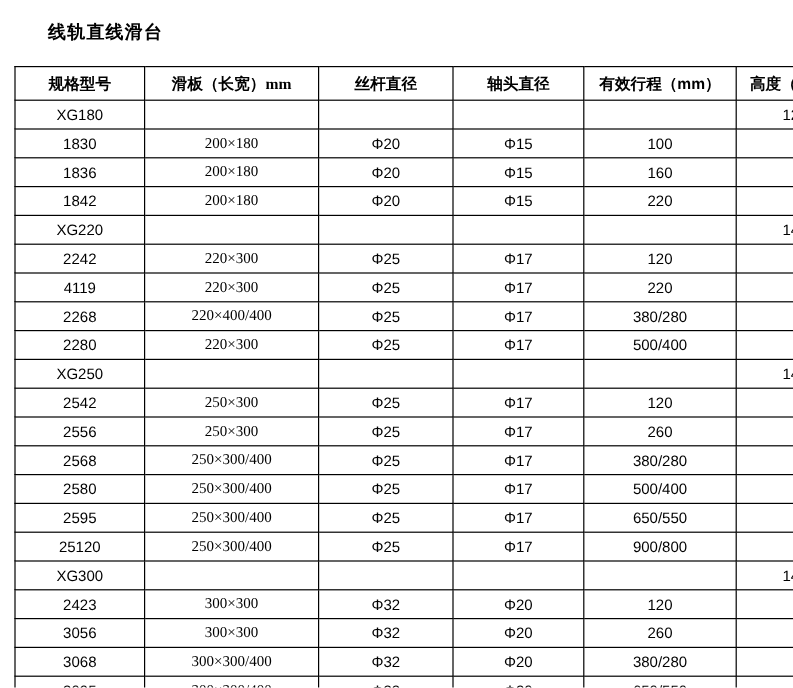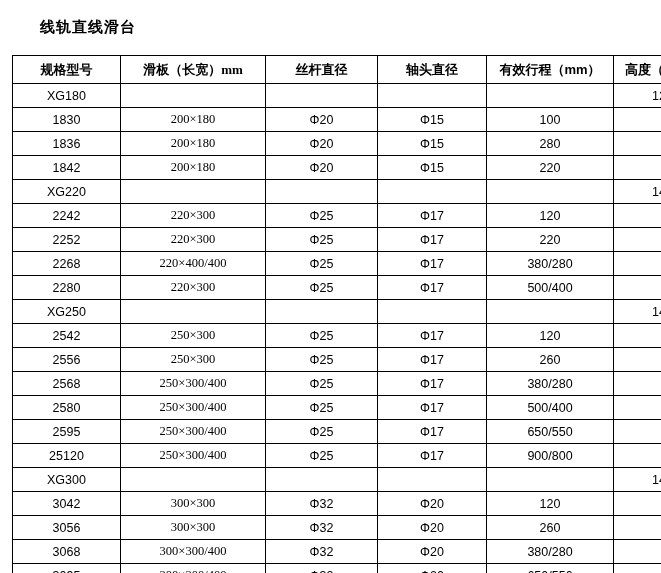--- a/index.html
+++ b/index.html
@@ -105,21 +105,21 @@
             <td class="col-2">Φ20</td>
             <td class="col-3">Φ15</td>
             <td class="col-4">100</td>
             <td class="col-5"></td>
           </tr>
           <tr>
             <td class="col-0">1836</td>
             <td class="col-1">200×180</td>
             <td class="col-2">Φ20</td>
             <td class="col-3">Φ15</td>
-            <td class="col-4">280</td>
+            <td class="col-4">160</td>
             <td class="col-5"></td>
           </tr>
           <tr>
             <td class="col-0">1842</td>
             <td class="col-1">200×180</td>
             <td class="col-2">Φ20</td>
             <td class="col-3">Φ15</td>
             <td class="col-4">220</td>
             <td class="col-5"></td>
           </tr>
@@ -133,21 +133,21 @@
           </tr>
           <tr>
             <td class="col-0">2242</td>
             <td class="col-1">220×300</td>
             <td class="col-2">Φ25</td>
             <td class="col-3">Φ17</td>
             <td class="col-4">120</td>
             <td class="col-5"></td>
           </tr>
           <tr>
-            <td class="col-0">2252</td>
+            <td class="col-0">4119</td>
             <td class="col-1">220×300</td>
             <td class="col-2">Φ25</td>
             <td class="col-3">Φ17</td>
             <td class="col-4">220</td>
             <td class="col-5"></td>
           </tr>
           <tr>
             <td class="col-0">2268</td>
             <td class="col-1">220×400/400</td>
             <td class="col-2">Φ25</td>
@@ -221,21 +221,21 @@
           </tr>
           <tr>
             <td class="col-0 group-name">XG300</td>
             <td class="col-1"></td>
             <td class="col-2"></td>
             <td class="col-3"></td>
             <td class="col-4"></td>
             <td class="col-5">145</td>
           </tr>
           <tr>
-            <td class="col-0">3042</td>
+            <td class="col-0">2423</td>
             <td class="col-1">300×300</td>
             <td class="col-2">Φ32</td>
             <td class="col-3">Φ20</td>
             <td class="col-4">120</td>
             <td class="col-5"></td>
           </tr>
           <tr>
             <td class="col-0">3056</td>
             <td class="col-1">300×300</td>
             <td class="col-2">Φ32</td>

